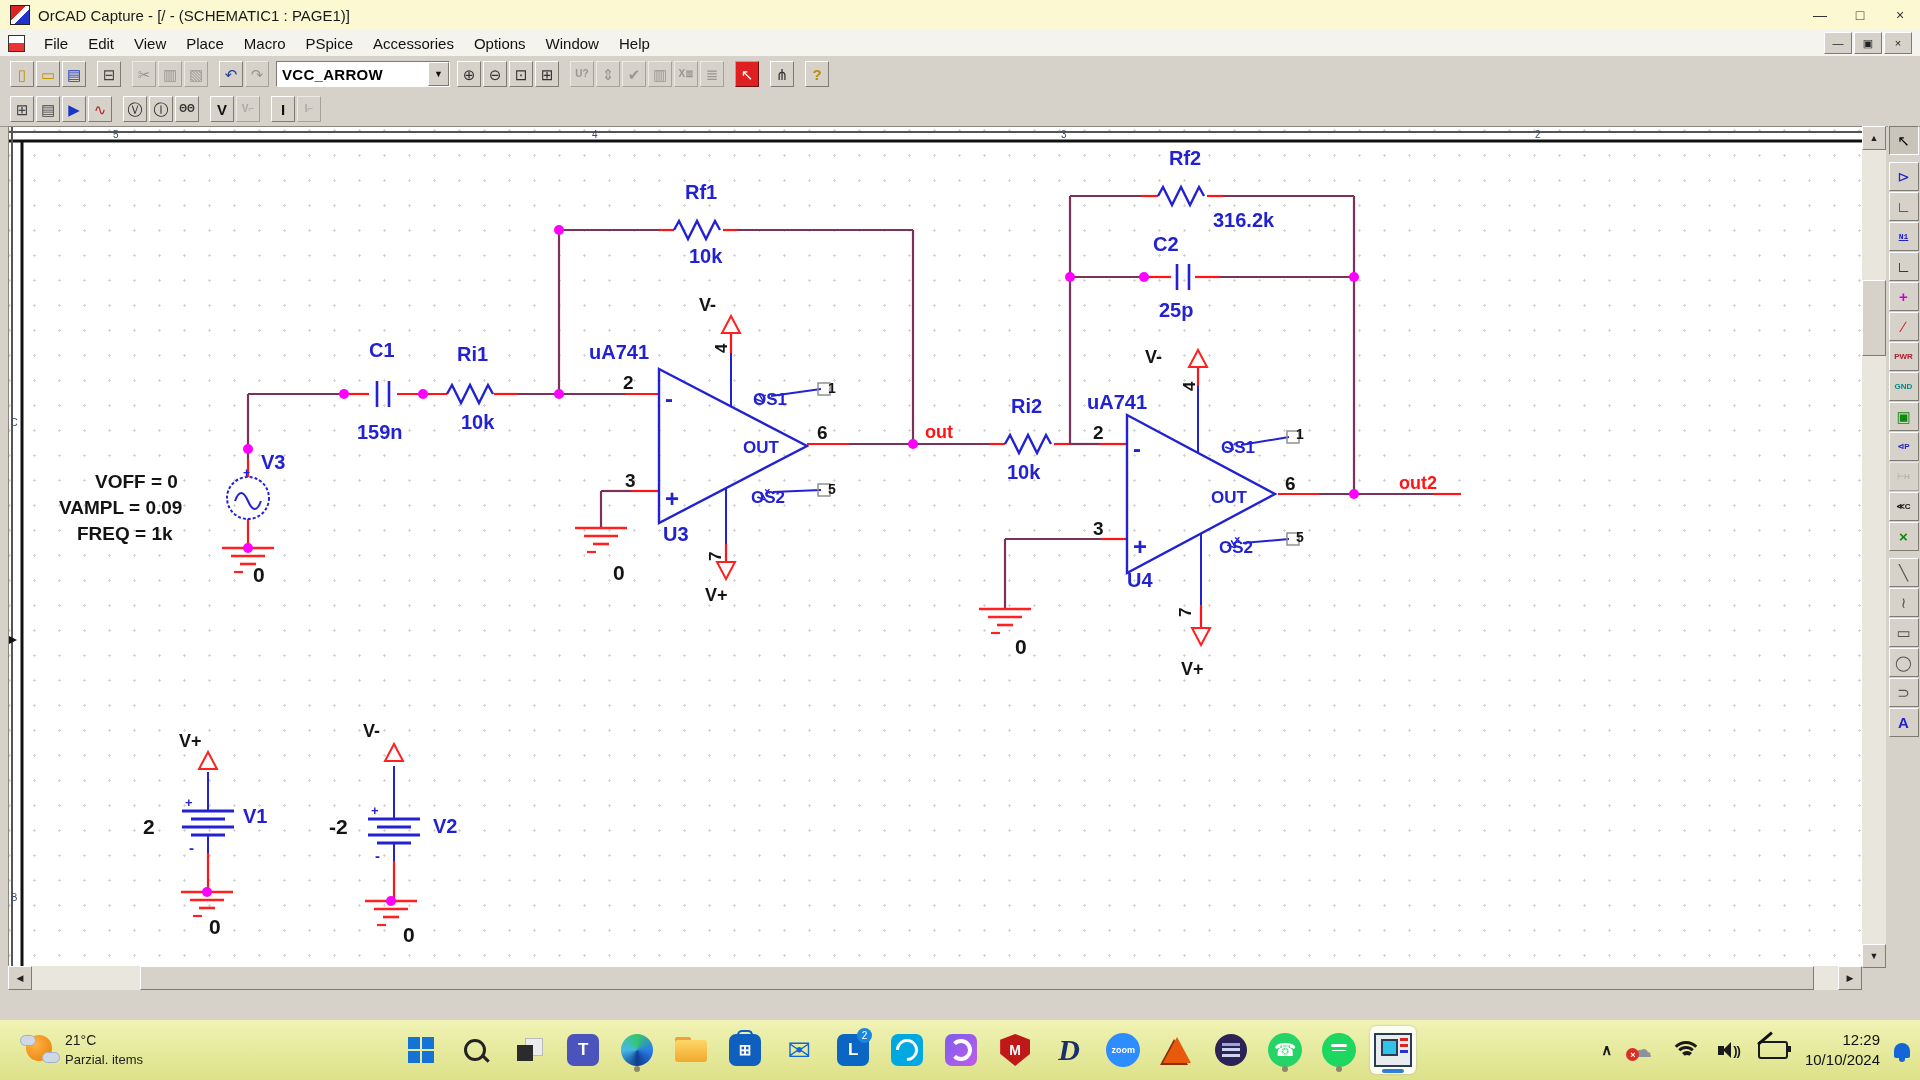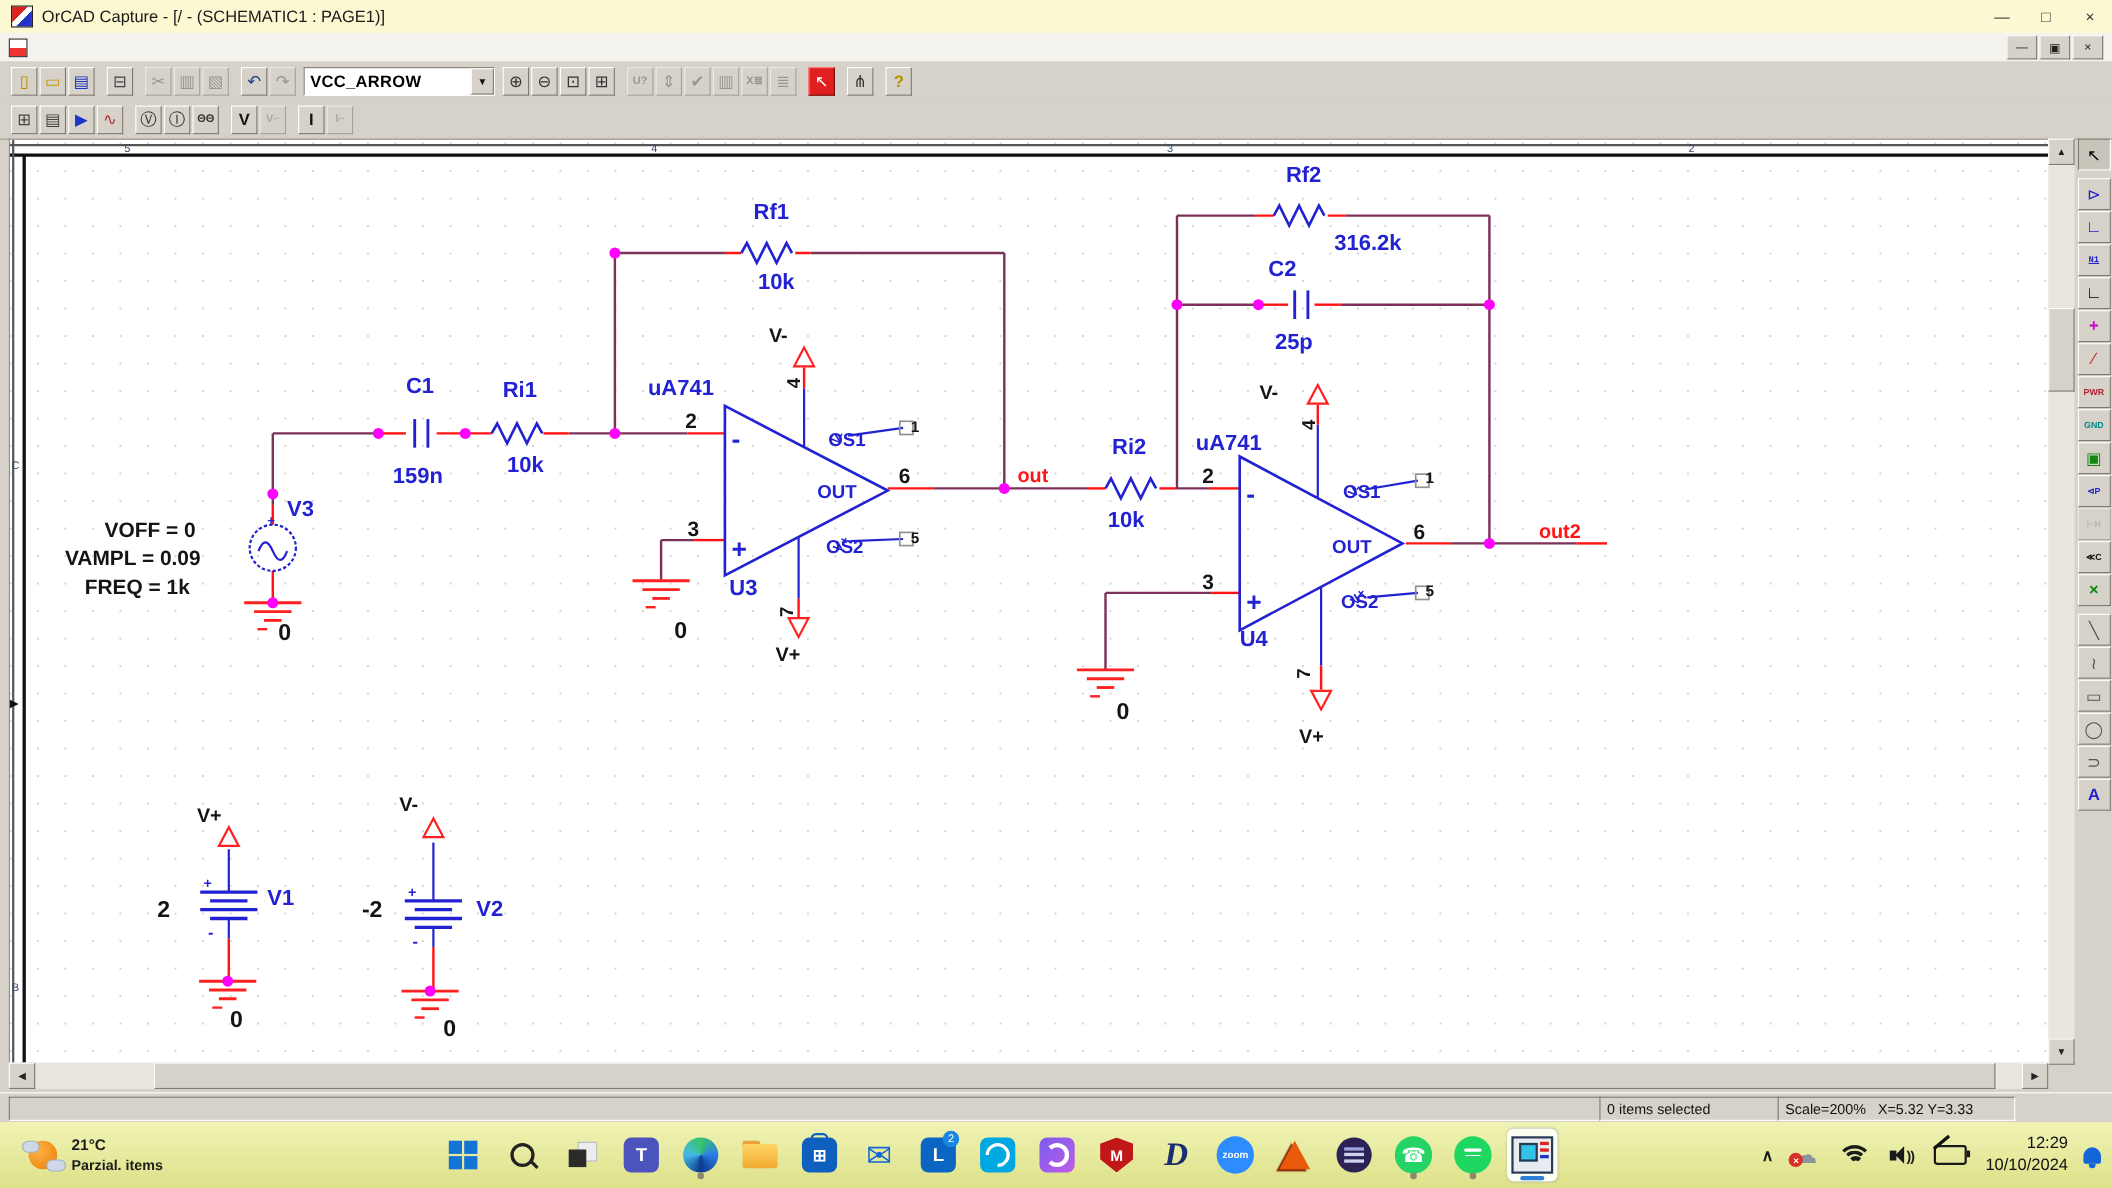--- a/index.html
+++ b/index.html
@@ -52,21 +52,21 @@
   .pbtn.active{border-color:#7f7a72 #fff #fff #7f7a72;background:#c8c4ba;}
   .pbtn.under span{text-decoration:underline;font-family:Liberation Mono, monospace;}
   .pbtn.dis{opacity:.5;}
   .pgap{height:6px;flex:none;}
   
   #statusbar{position:absolute;left:0;top:993px;width:1920px;height:27px;background:#d6d2c9;border-top:1px solid #fff;}
   .panel{position:absolute;top:3px;height:20px;border:1px solid;border-color:#7f7a72 #fff #fff #7f7a72;font-size:13px;color:#111;
          display:flex;align-items:center;padding-left:6px;background:#d6d2c9;}
   
   #taskbar{position:absolute;left:0;top:1020px;width:1920px;height:60px;background:linear-gradient(180deg,#f0f3b4,#dde189);display:flex;align-items:center;}
-  #weather{display:flex;align-items:center;margin-left:22px;width:200px;font-weight:bold;}
+  #weather{display:flex;align-items:flex-start;margin-left:22px;width:200px;}
   .sun{position:relative;width:34px;height:34px;}
   .sun b{position:absolute;left:4px;top:4px;width:26px;height:26px;border-radius:50%;background:radial-gradient(circle at 35% 35%,#ffb347,#e87b00);}
   .sun i{position:absolute;width:14px;height:9px;border-radius:6px;background:#cfd8e6;border:1px solid #9fb0c6;}
   .sun i.c1{left:-2px;top:4px;} .sun i.c2{right:-4px;bottom:2px;width:16px;}
   #weather .wtxt{margin-left:9px;font-size:14px;color:#1c1c1c;line-height:1.3;}
   #weather .wtxt .desc{font-size:13px;}
   #tb-icons{display:flex;align-items:center;}
   .tb-ic{width:46px;height:48px;margin:0 4px;display:flex;align-items:center;justify-content:center;position:relative;border-radius:6px;}
   .tb-ic.active{background:#fdfef2;box-shadow:0 0 2px #aaa;}
   .tb-ic .dot{position:absolute;bottom:2px;left:50%;transform:translateX(-50%);width:6px;height:6px;border-radius:3px;background:#8a8a6a;}
@@ -138,20 +138,32 @@
     <span id="title-text">OrCAD Capture - [/ - (SCHEMATIC1 : PAGE1)]</span>
     <div id="win-controls">
       <span class="wbtn">—</span>
       <span class="wbtn">□</span>
       <span class="wbtn">×</span>
     </div>
   </div>
 
   <div id="menubar">
     <span class="mdi-ico"></span>
+    <span id="menu-items" style="display:flex">
+        <span class="menu-item">File</span>
+        <span class="menu-item">Edit</span>
+        <span class="menu-item">View</span>
+        <span class="menu-item">Place</span>
+        <span class="menu-item">Macro</span>
+        <span class="menu-item">PSpice</span>
+        <span class="menu-item">Accessories</span>
+        <span class="menu-item">Options</span>
+        <span class="menu-item">Window</span>
+        <span class="menu-item">Help</span>
+      </span>
     <div id="child-controls">
       <span class="cbtn">—</span>
       <span class="cbtn">▣</span>
       <span class="cbtn">×</span>
     </div>
   </div>
 
   <div id="tb1">
     <span class="sep"></span>
       <span id="tb1-left" style="display:flex">
@@ -557,28 +569,20 @@
         <span>◯</span>
       </div>
       <div class="pbtn" style="color: rgb(85, 85, 85);">
         <span>⊃</span>
       </div>
       <div class="pbtn" style="color: rgb(34, 34, 204); font-weight: 700;">
         <span>A</span>
       </div>
     </div>
 
-  <div id="statusbar">
-    <div class="panel" style="left:8px;width:1440px"></div>
-    <div class="panel" style="left:1454px;width:156px">0 items selected</div>
-    <div class="panel" style="left:1616px;width:208px">
-      <span>Scale=200%</span>&nbsp;&nbsp;&nbsp;
-      <span>X=5.32  Y=3.33</span>
-    </div>
-  </div>
 
   <div id="taskbar">
     <div id="weather">
       <span class="sun">
           <b></b>
           <i class="c1"></i>
           <i class="c2"></i>
         </span>
       <span class="wtxt"><span>21°C</span><br>
       <span class="desc">Parzial. items</span></span>

